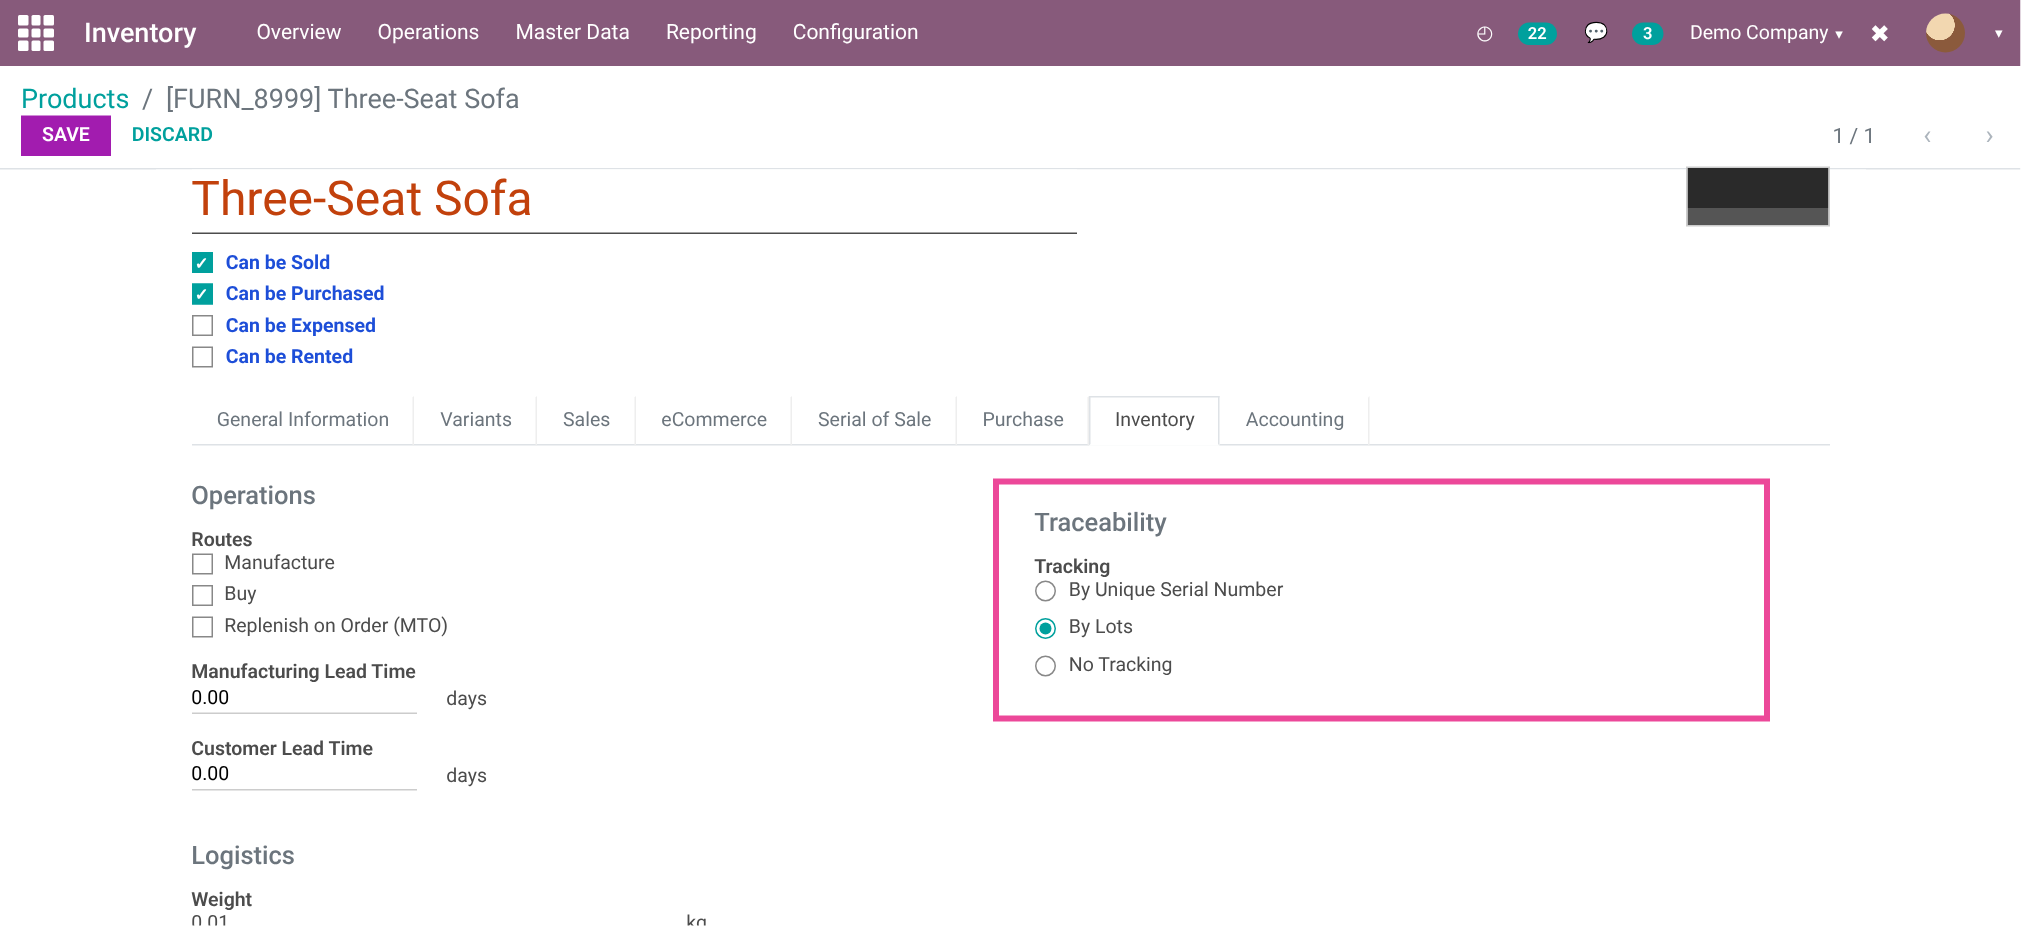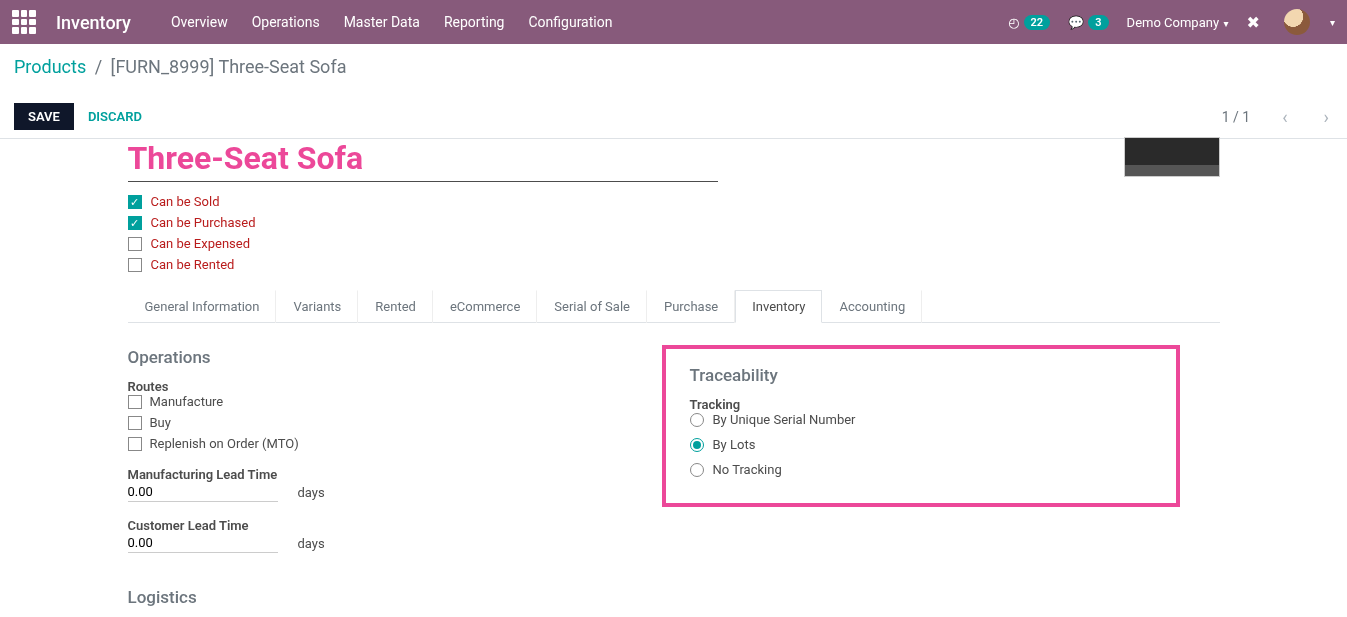--- a/index.html
+++ b/index.html
@@ -7,45 +7,45 @@
 
 .topbar { background: #875a7b; height: 44px; display: flex; align-items: center; padding: 0 12px; color: #fff; }
 .apps-icon { width: 24px; height: 24px; display: grid; grid-template-columns: repeat(3, 1fr); grid-template-rows: repeat(3, 1fr); gap: 2px; margin-right: 20px; cursor: pointer; }
 .apps-icon span { background: #fff; border-radius: 1px; }
 .brand { font-size: 18px; font-weight: 500; margin-right: 40px; }
 .nav { display: flex; gap: 24px; font-size: 14px; }
 .nav a { color: #fff; text-decoration: none; cursor: pointer; }
 .spacer { flex: 1; }
 .right-tools { display: flex; align-items: center; gap: 18px; font-size: 13px; }
 .badge-pill { display: inline-flex; align-items: center; gap: 4px; cursor: pointer; }
-.badge-count { background: #00a09d; border-radius: 10px; padding: 1px 7px; font-size: 11px; font-weight: 600; }
+.badge-count { background: #00a09d; border-radius: 10px; padding: 1px 7px; font-size: 11px; font-weight: 600; margin-left: 12px; }
 .company { cursor: pointer; }
 .wrench { cursor: pointer; font-size: 16px; }
 .avatar { width: 26px; height: 26px; border-radius: 50%; background: radial-gradient(circle at 35% 30%, #f2d7b0 0 40%, #8b5a3c 41% 100%); cursor: pointer; margin-left: 6px;}
 .caret { font-size: 10px; margin-left: 2px; }
 
 .controlbar { padding: 12px 14px 8px; border-bottom: 1px solid #dee2e6; }
-.breadcrumb { font-size: 18px; color: #6c757d; margin-bottom: 26px; }
+.breadcrumb { font-size: 18px; color: #6c757d; margin-bottom: 0; }
 .breadcrumb a { color: #00a09d; text-decoration: none; }
 .breadcrumb .sep { margin: 0 4px; }
 .actions-row { display: flex; align-items: center; }
-.btn-save { background: #0f172a; color: #fff; border: none; padding: 6px 14px; font-size: 13px; font-weight: 600; cursor: pointer; margin-right: 14px; }
+.btn-save { background: #a21caf; color: #fff; border: none; padding: 6px 14px; font-size: 13px; font-weight: 600; cursor: pointer; margin-right: 14px; }
 .btn-discard { background: none; border: none; color: #00a09d; font-size: 13px; font-weight: 600; cursor: pointer; }
 .pager { margin-left: auto; display: flex; align-items: center; gap: 28px; color: #6c757d; font-size: 14px; }
 .pager-arrow { cursor: pointer; color: #adb5bd; font-size: 18px; padding: 0 4px; }
 
 .sheet-wrap { display: flex; justify-content: center; }
 .sheet { width: 1140px; background: #fff; padding: 0 24px 24px; position: relative; }
 
 .title-row { display: flex; align-items: flex-start; }
-.title-input { font-size: 32px; font-weight: 700; color: #ec4899; border: none; border-bottom: 1px solid #4c4c4c; width: 590px; padding-bottom: 4px; outline: none; margin-bottom: 12px; }
+.title-input { font-size: 32px; font-weight: 400; color: #c2410c; border: none; border-bottom: 1px solid #4c4c4c; width: 590px; padding-bottom: 4px; outline: none; margin-bottom: 12px; }
 .product-img { position: absolute; right: 24px; top: -2px; width: 96px; height: 40px; border: 1px solid #ccc; background: linear-gradient(180deg, #2a2a2a 0 70%, #555 70% 100%); }
 
 .flags { display: flex; flex-direction: column; gap: 6px; margin-bottom: 18px; }
-.flag { display: flex; align-items: flex-end; gap: 9px; font-size: 13px; color: #b91c1c; }
+.flag { display: flex; align-items: flex-start; gap: 9px; font-size: 13px; color: #1d4ed8; font-weight: bold; }
 .cb { width: 14px; height: 14px; border: 1px solid #888; display: inline-flex; align-items: center; justify-content: center; cursor: pointer; flex-shrink: 0; }
 .cb.checked { background: #00a09d; border-color: #00a09d; }
 .cb.checked::after { content: "✓"; color: #fff; font-size: 11px; line-height: 1; }
 
 .tabs { display: flex; border-bottom: 1px solid #dee2e6; }
 .tab { padding: 8px 16px; font-size: 13px; color: #6c757d; border: 1px solid transparent; border-bottom: none; cursor: pointer; margin-bottom: -1px; }
 .tab.active { color: #4c4c4c; border-color: #dee2e6; border-bottom: 1px solid #fff; background: #fff; }
 .tab:not(.active) { border-right: 1px solid #eee; }
 
 .tabcontent { display: flex; padding-top: 24px; }
@@ -145,21 +145,21 @@
           <span>Can be Expensed</span>
         </div>
         <div class="flag">
           <span class="cb"></span>
           <span>Can be Rented</span>
         </div>
       </div>
     <div class="tabs" id="tabs">
         <div class="tab">General Information</div>
         <div class="tab">Variants</div>
-        <div class="tab">Rented</div>
+        <div class="tab">Sales</div>
         <div class="tab">eCommerce</div>
         <div class="tab">Serial of Sale</div>
         <div class="tab">Purchase</div>
         <div class="tab active">Inventory</div>
         <div class="tab">Accounting</div>
       </div>
 
     <div class="tabcontent">
       <div class="col">
         <div class="section-title">Operations</div>

